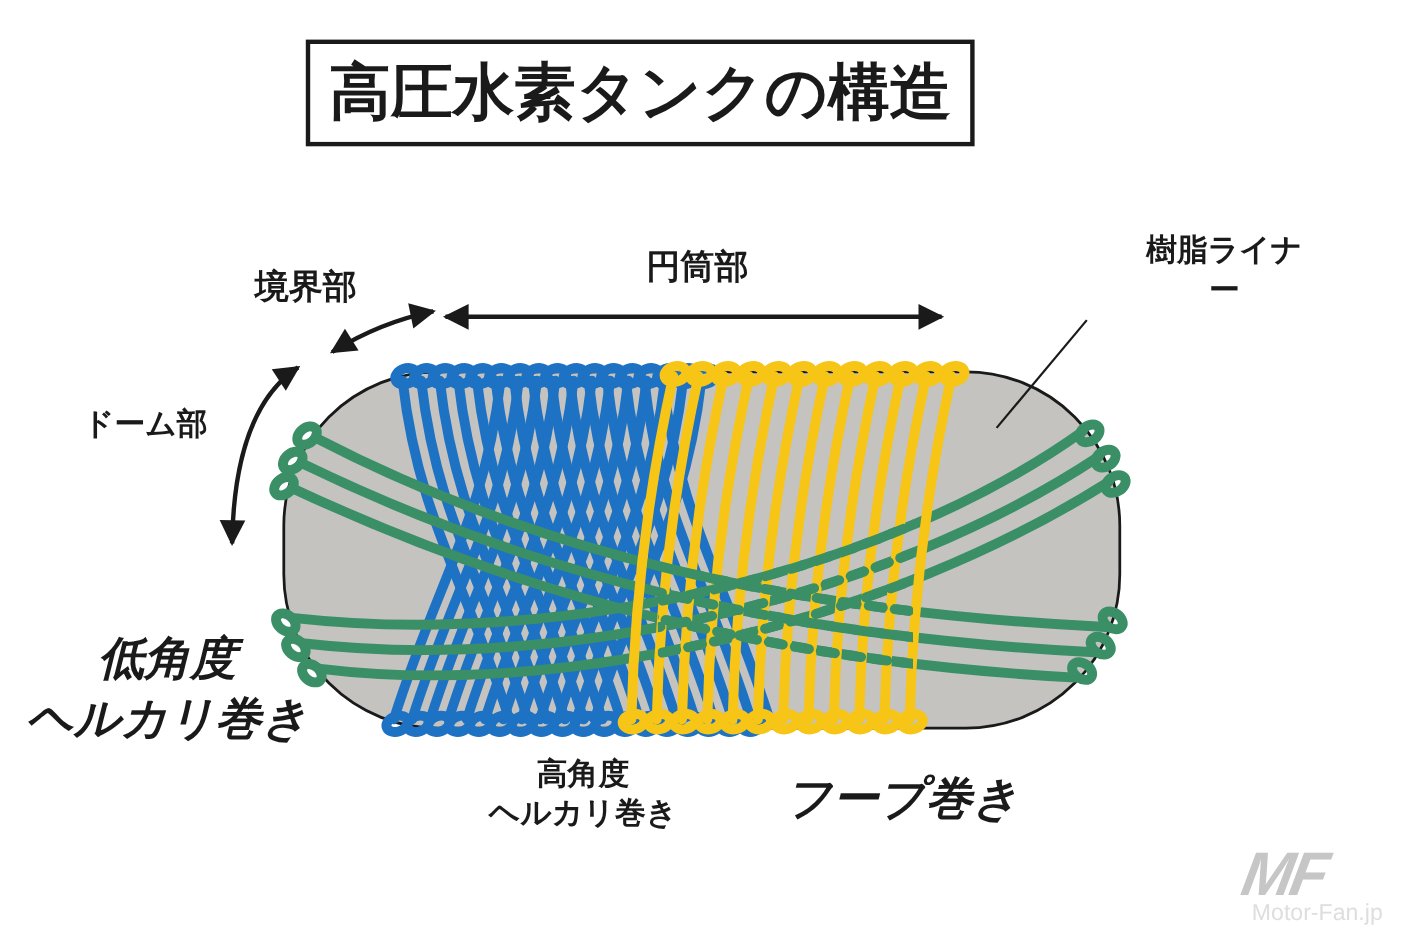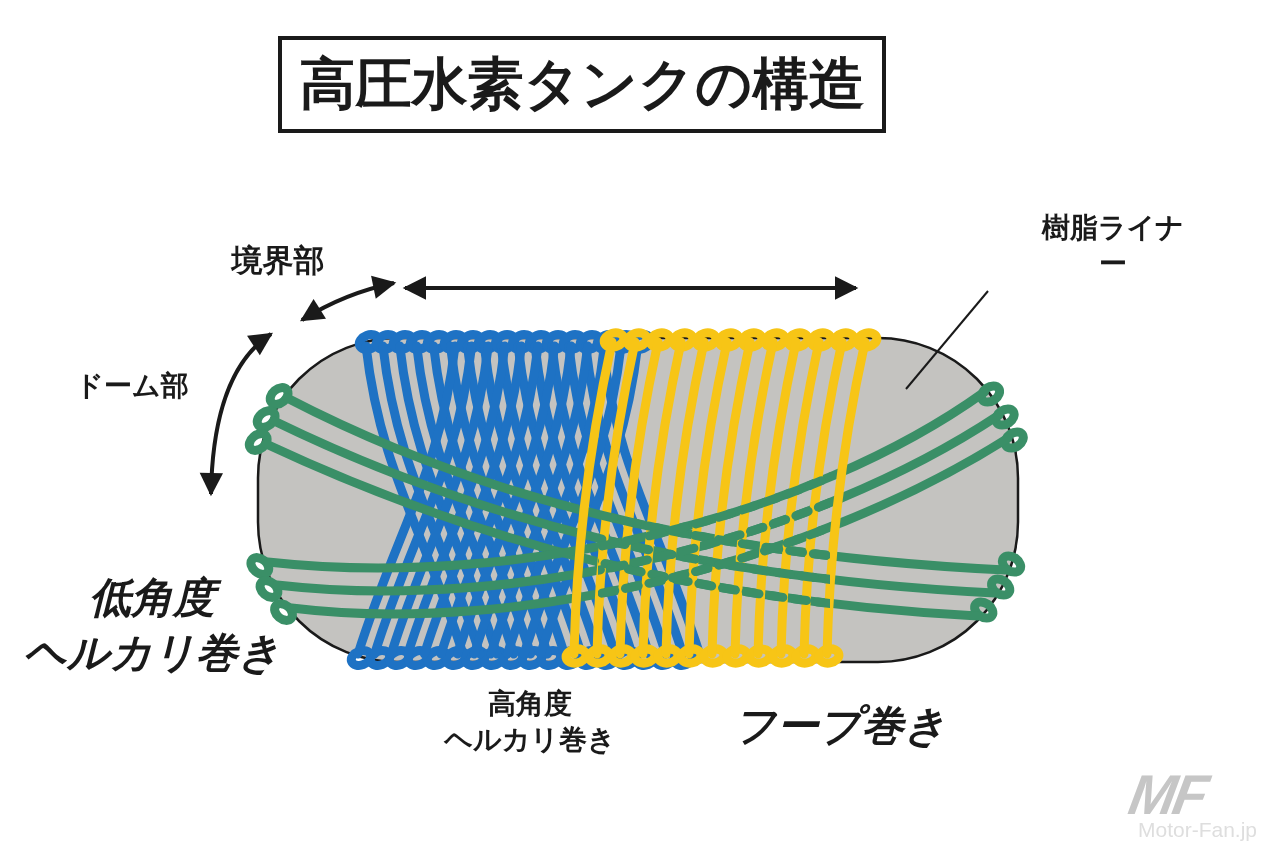--- a/index.html
+++ b/index.html
@@ -178,28 +178,29 @@
     <path class="arrow" d="M 405 288 L 856 288" marker-start="url(#arrow)" marker-end="url(#arrow)"></path>
     <path class="arrow" d="M 394 283 Q 345 293 302 320" marker-start="url(#arrow)" marker-end="url(#arrow)"></path>
     <path class="arrow" d="M 271 334 Q 213 372 211 494" marker-start="url(#arrow)" marker-end="url(#arrow)"></path>
     <line class="thinline" x1="988" y1="291" x2="906" y2="389"></line>
   </svg>
 
   <div class="title-box">高圧水素タンクの構造</div>
 
   <div class="diagram-label lbl-46" style="left:278px;top:261px;">境界部</div>
 
+  <div class="diagram-label lbl-46" style="left:634px;top:243px;">円筒部</div>
 
   <div class="diagram-label lbl-44" style="left:1113px;top:246px;">樹脂ライナー</div>
 
   <div class="diagram-label lbl-44" style="left:132px;top:386px;">ドーム部</div>
 
   <div class="diagram-label lbl-42" style="left:152px;top:626px;">低角度
 ヘルカリ巻き</div>
 
   <div class="diagram-label lbl-44" style="left:530px;top:722px;">高角度
 ヘルカリ巻き</div>
 
-  <div class="diagram-label lbl-42" style="left:840px;top:726px;">フープ巻き</div>
+  <div class="diagram-label lbl-42" style="left:820px;top:726px;">フープ巻き</div>
 
   <div class="wm-logo">MF</div>
   <div class="wm-text">Motor-Fan.jp</div>
 </div>
 
 </body></html>

